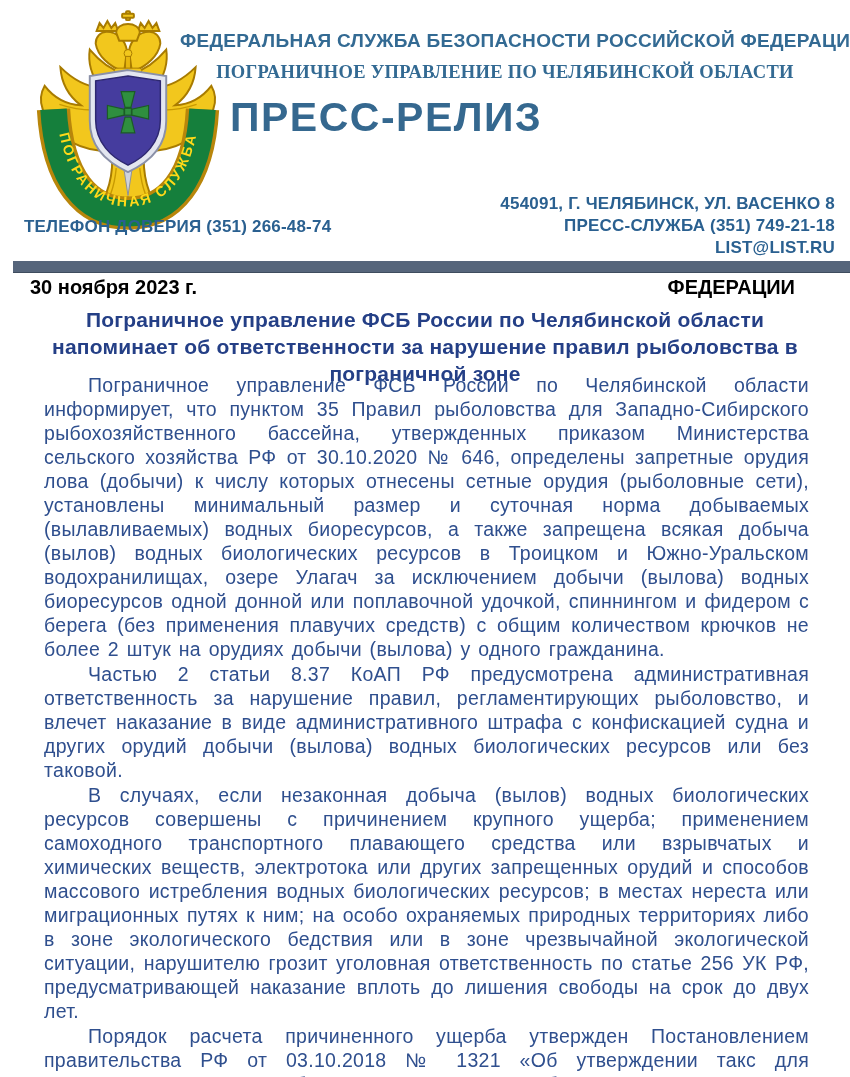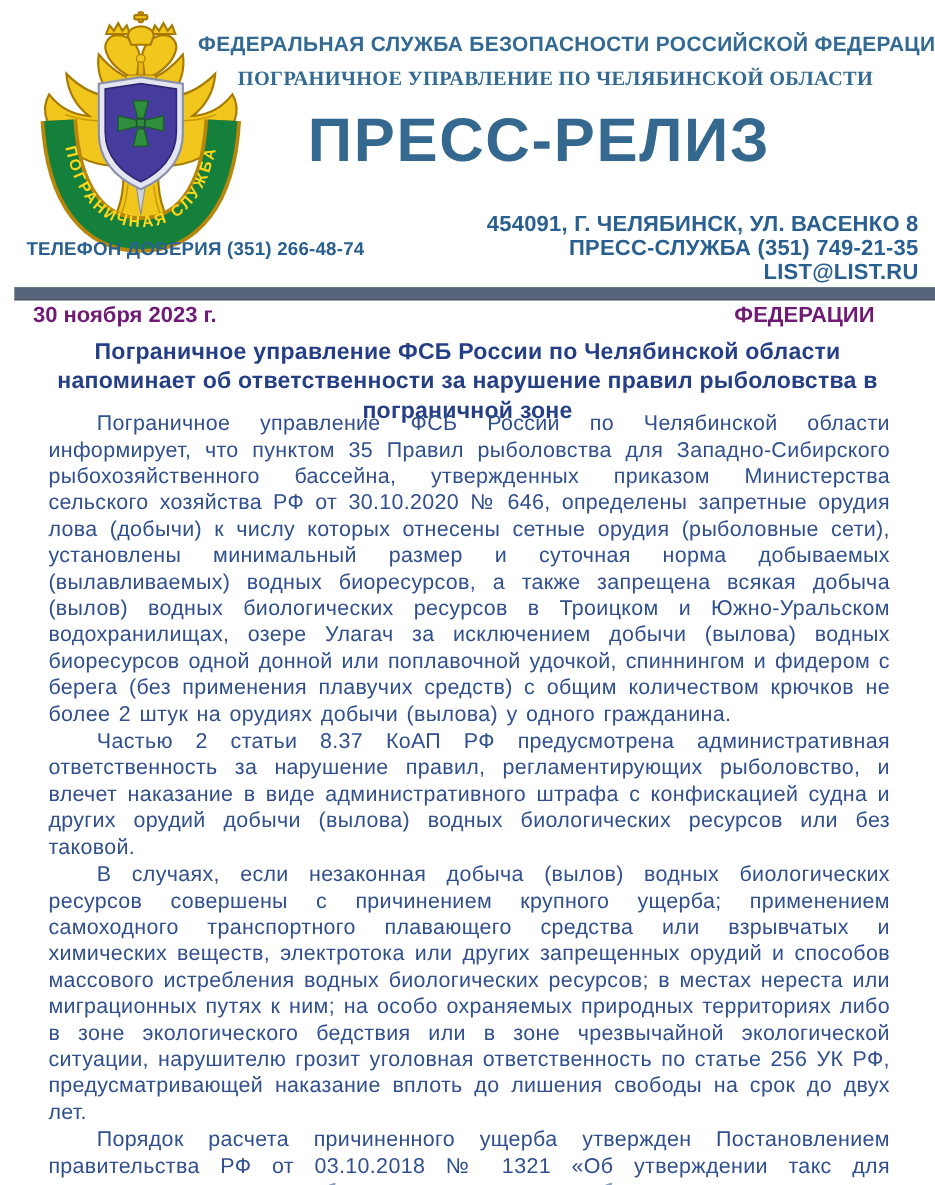--- a/index.html
+++ b/index.html
@@ -13,39 +13,39 @@
   
   .emblem{position:absolute;left:30px;top:10px;width:196px;height:228px;}
   .org-block{
     position:absolute;left:180px;right:20px;top:30px;
     text-align:center;color:#336a93;font-weight:bold;
   }
   .org-line1{font-size:19px;letter-spacing:.3px;white-space:nowrap;}
   .org-line2{font-size:18.5px;letter-spacing:.3px;margin-top:10px;white-space:nowrap;font-family:Liberation Serif, serif;}
   .doc-type{
     position:absolute;left:230px;right:100px;top:94px;
-    text-align:center;color:#35688f;font-weight:bold;
-    font-size:56px;letter-spacing:1.5px;white-space:nowrap;
+    color:#35688f;font-weight:bold;
+    font-size:41px;letter-spacing:1.5px;white-space:nowrap;
   }
   .contacts-right{
     position:absolute;right:15px;top:193px;text-align:right;
-    color:#2a6090;font-weight:bold;font-size:20px;line-height:22px;letter-spacing:.2px;
+    color:#2a6090;font-weight:bold;font-size:17px;line-height:22px;letter-spacing:.2px;
   }
   .contacts-left{
     position:absolute;left:24px;top:216px;text-align:center;
     color:#2a6090;font-weight:bold;font-size:17px;line-height:22px;letter-spacing:.2px;
   }
   .divider{
     position:absolute;left:13px;right:0;top:261px;height:11px;
     background:#56657b;border-bottom:1px solid #3e4c5e;
   }
   .meta-row{
     position:absolute;left:30px;right:55px;top:276px;
     display:flex;justify-content:space-between;
-    color:#701a75;font-weight:bold;font-size:20px;
+    color:#000000;font-weight:bold;font-size:20px;
   }
   
   .headline{
     position:absolute;left:45px;right:45px;top:306px;
     text-align:center;color:#243f86;font-weight:bold;
     font-size:21px;line-height:27px;letter-spacing:.2px;
   }
   
   .body-text{
     position:absolute;left:43px;top:372px;width:767px;
@@ -119,21 +119,21 @@
 
   <div class="org-block">
     <div class="org-line1">ФЕДЕРАЛЬНАЯ СЛУЖБА БЕЗОПАСНОСТИ РОССИЙСКОЙ ФЕДЕРАЦИИ</div>
     <div class="org-line2">ПОГРАНИЧНОЕ УПРАВЛЕНИЕ ПО ЧЕЛЯБИНСКОЙ ОБЛАСТИ</div>
   </div>
 
   <div class="doc-type">ПРЕСС-РЕЛИЗ</div>
 
   <div class="contacts-right">
     <div>454091, Г. ЧЕЛЯБИНСК, УЛ. ВАСЕНКО 8</div>
-    <div>ПРЕСС-СЛУЖБА (351) 749-21-35</div>
+    <div>ПРЕСС-СЛУЖБА (351) 749-21-18</div>
     <div>LIST@LIST.RU</div>
   </div>
   <div class="contacts-left">
     <div>ТЕЛЕФОН ДОВЕРИЯ (351) 266-48-74</div>
   </div>
 
   <div class="divider"></div>
 
   <div class="meta-row">
     <span>30 ноября 2023 г.</span>

